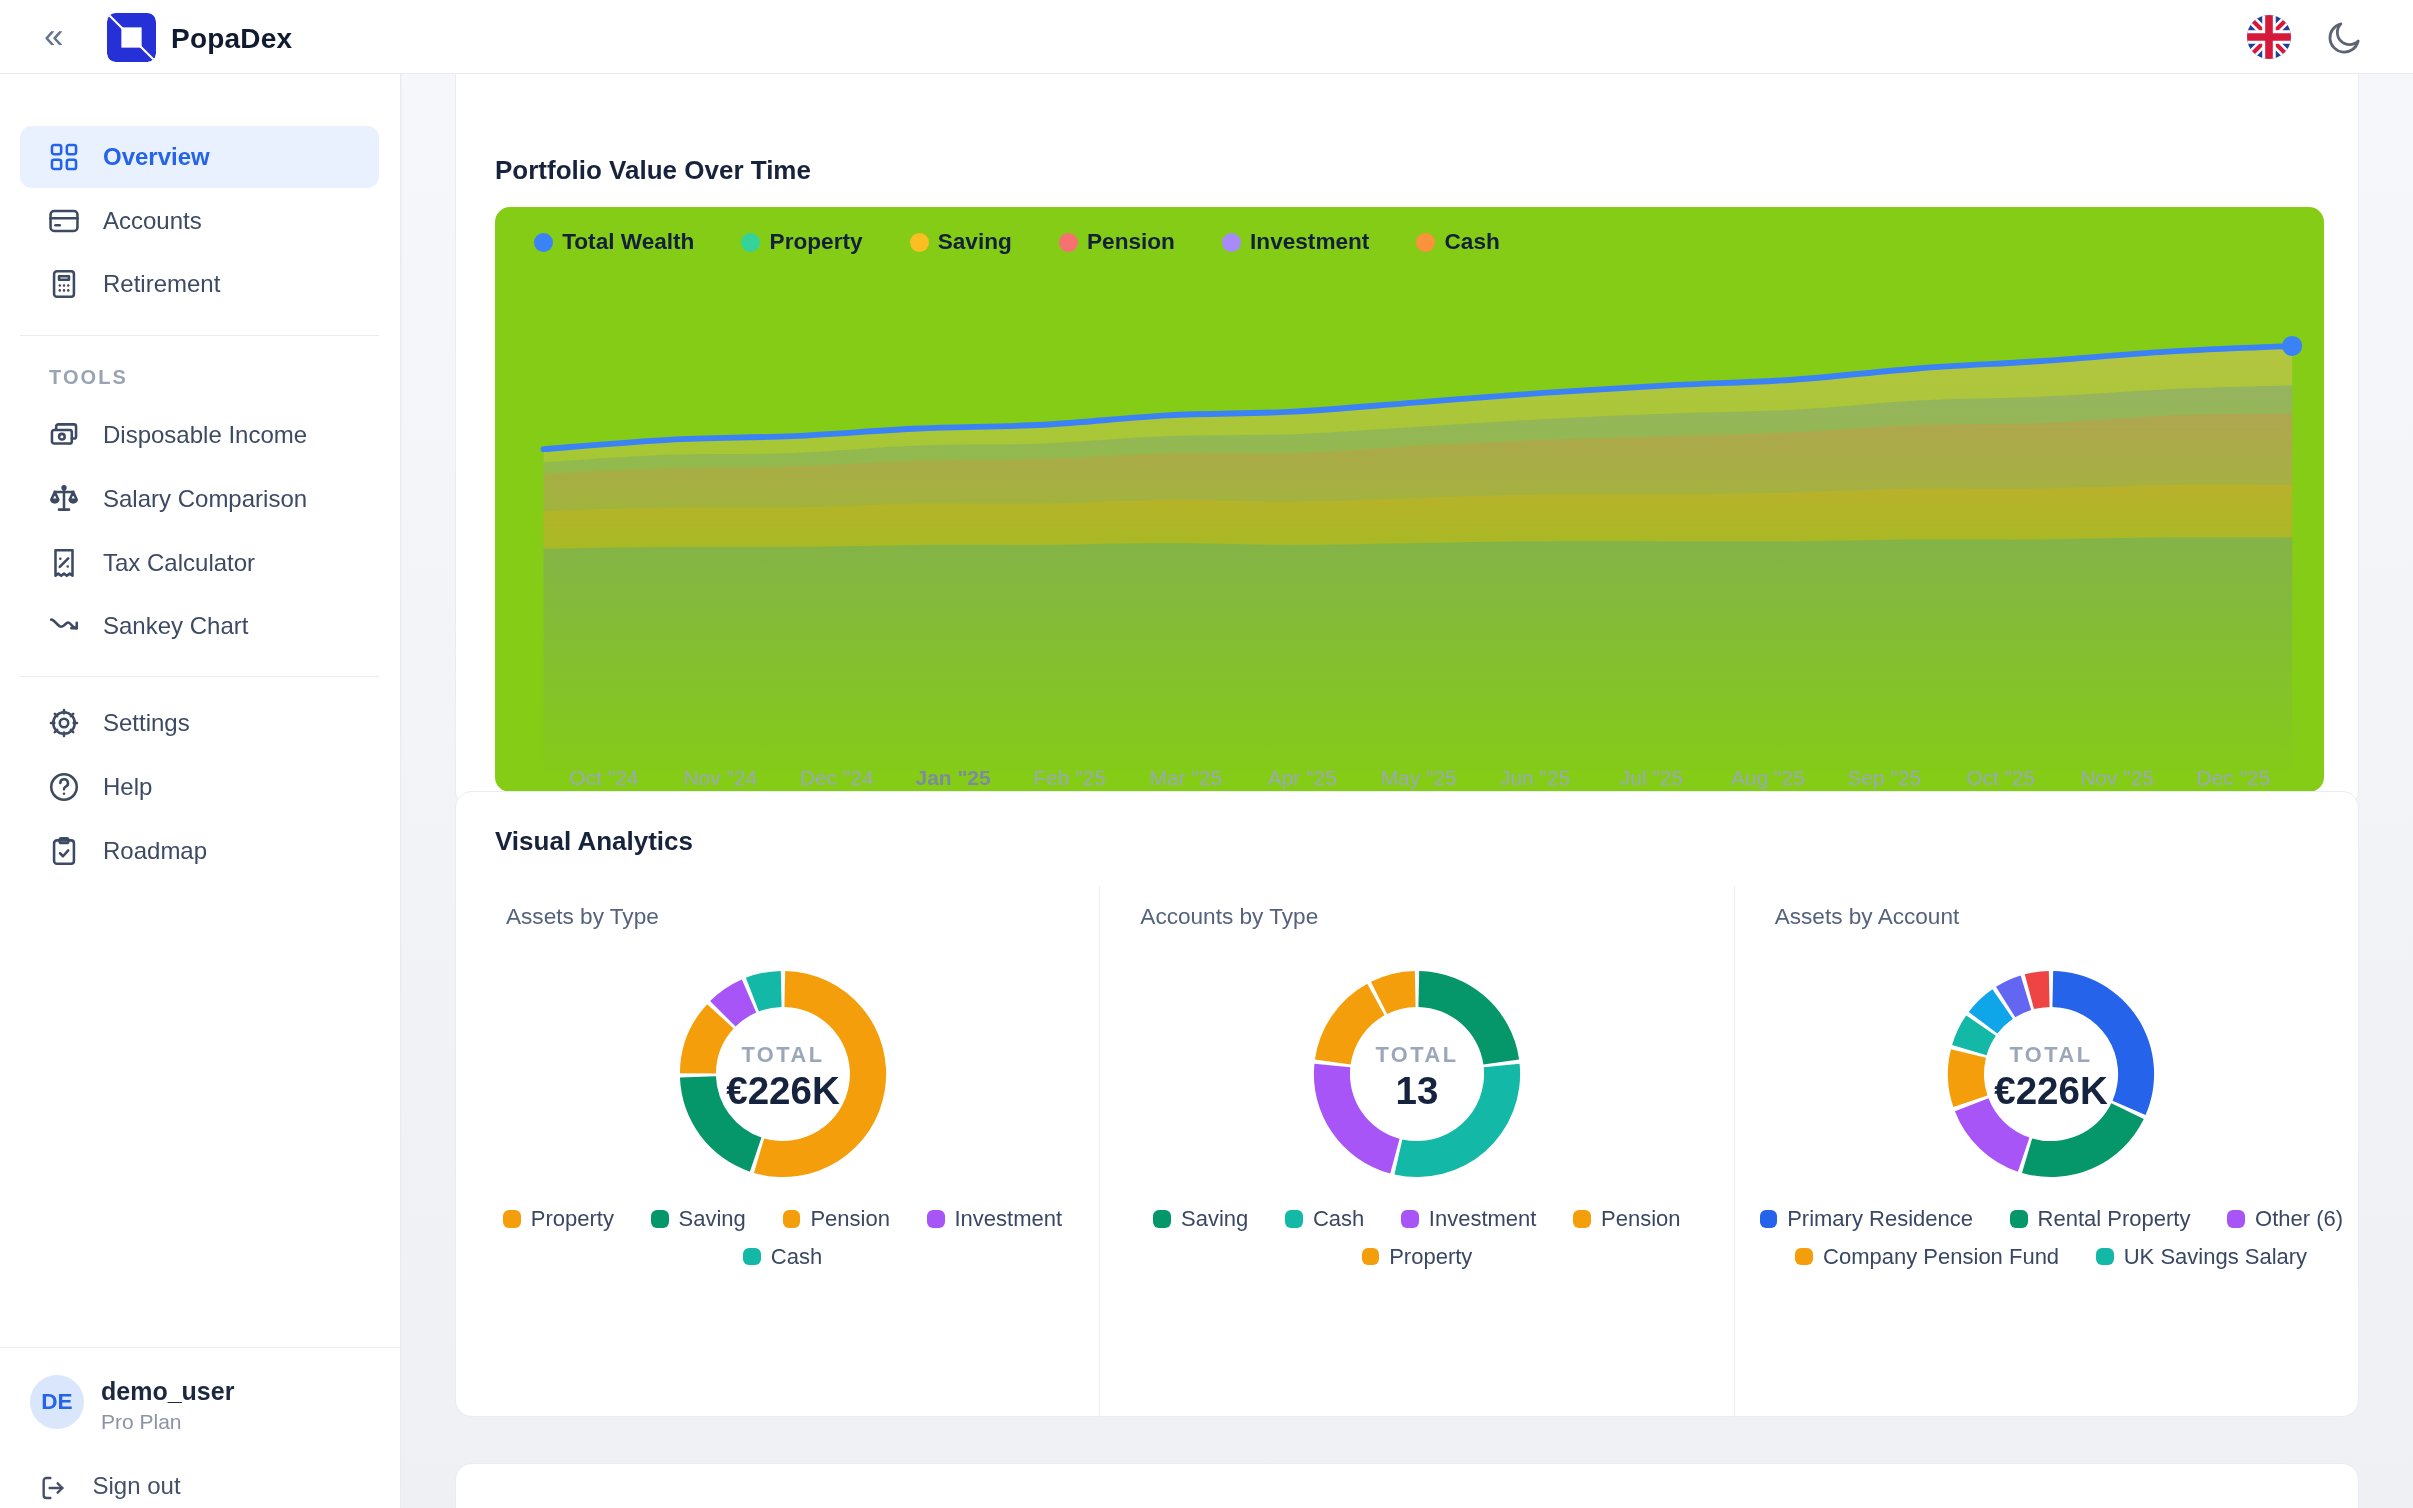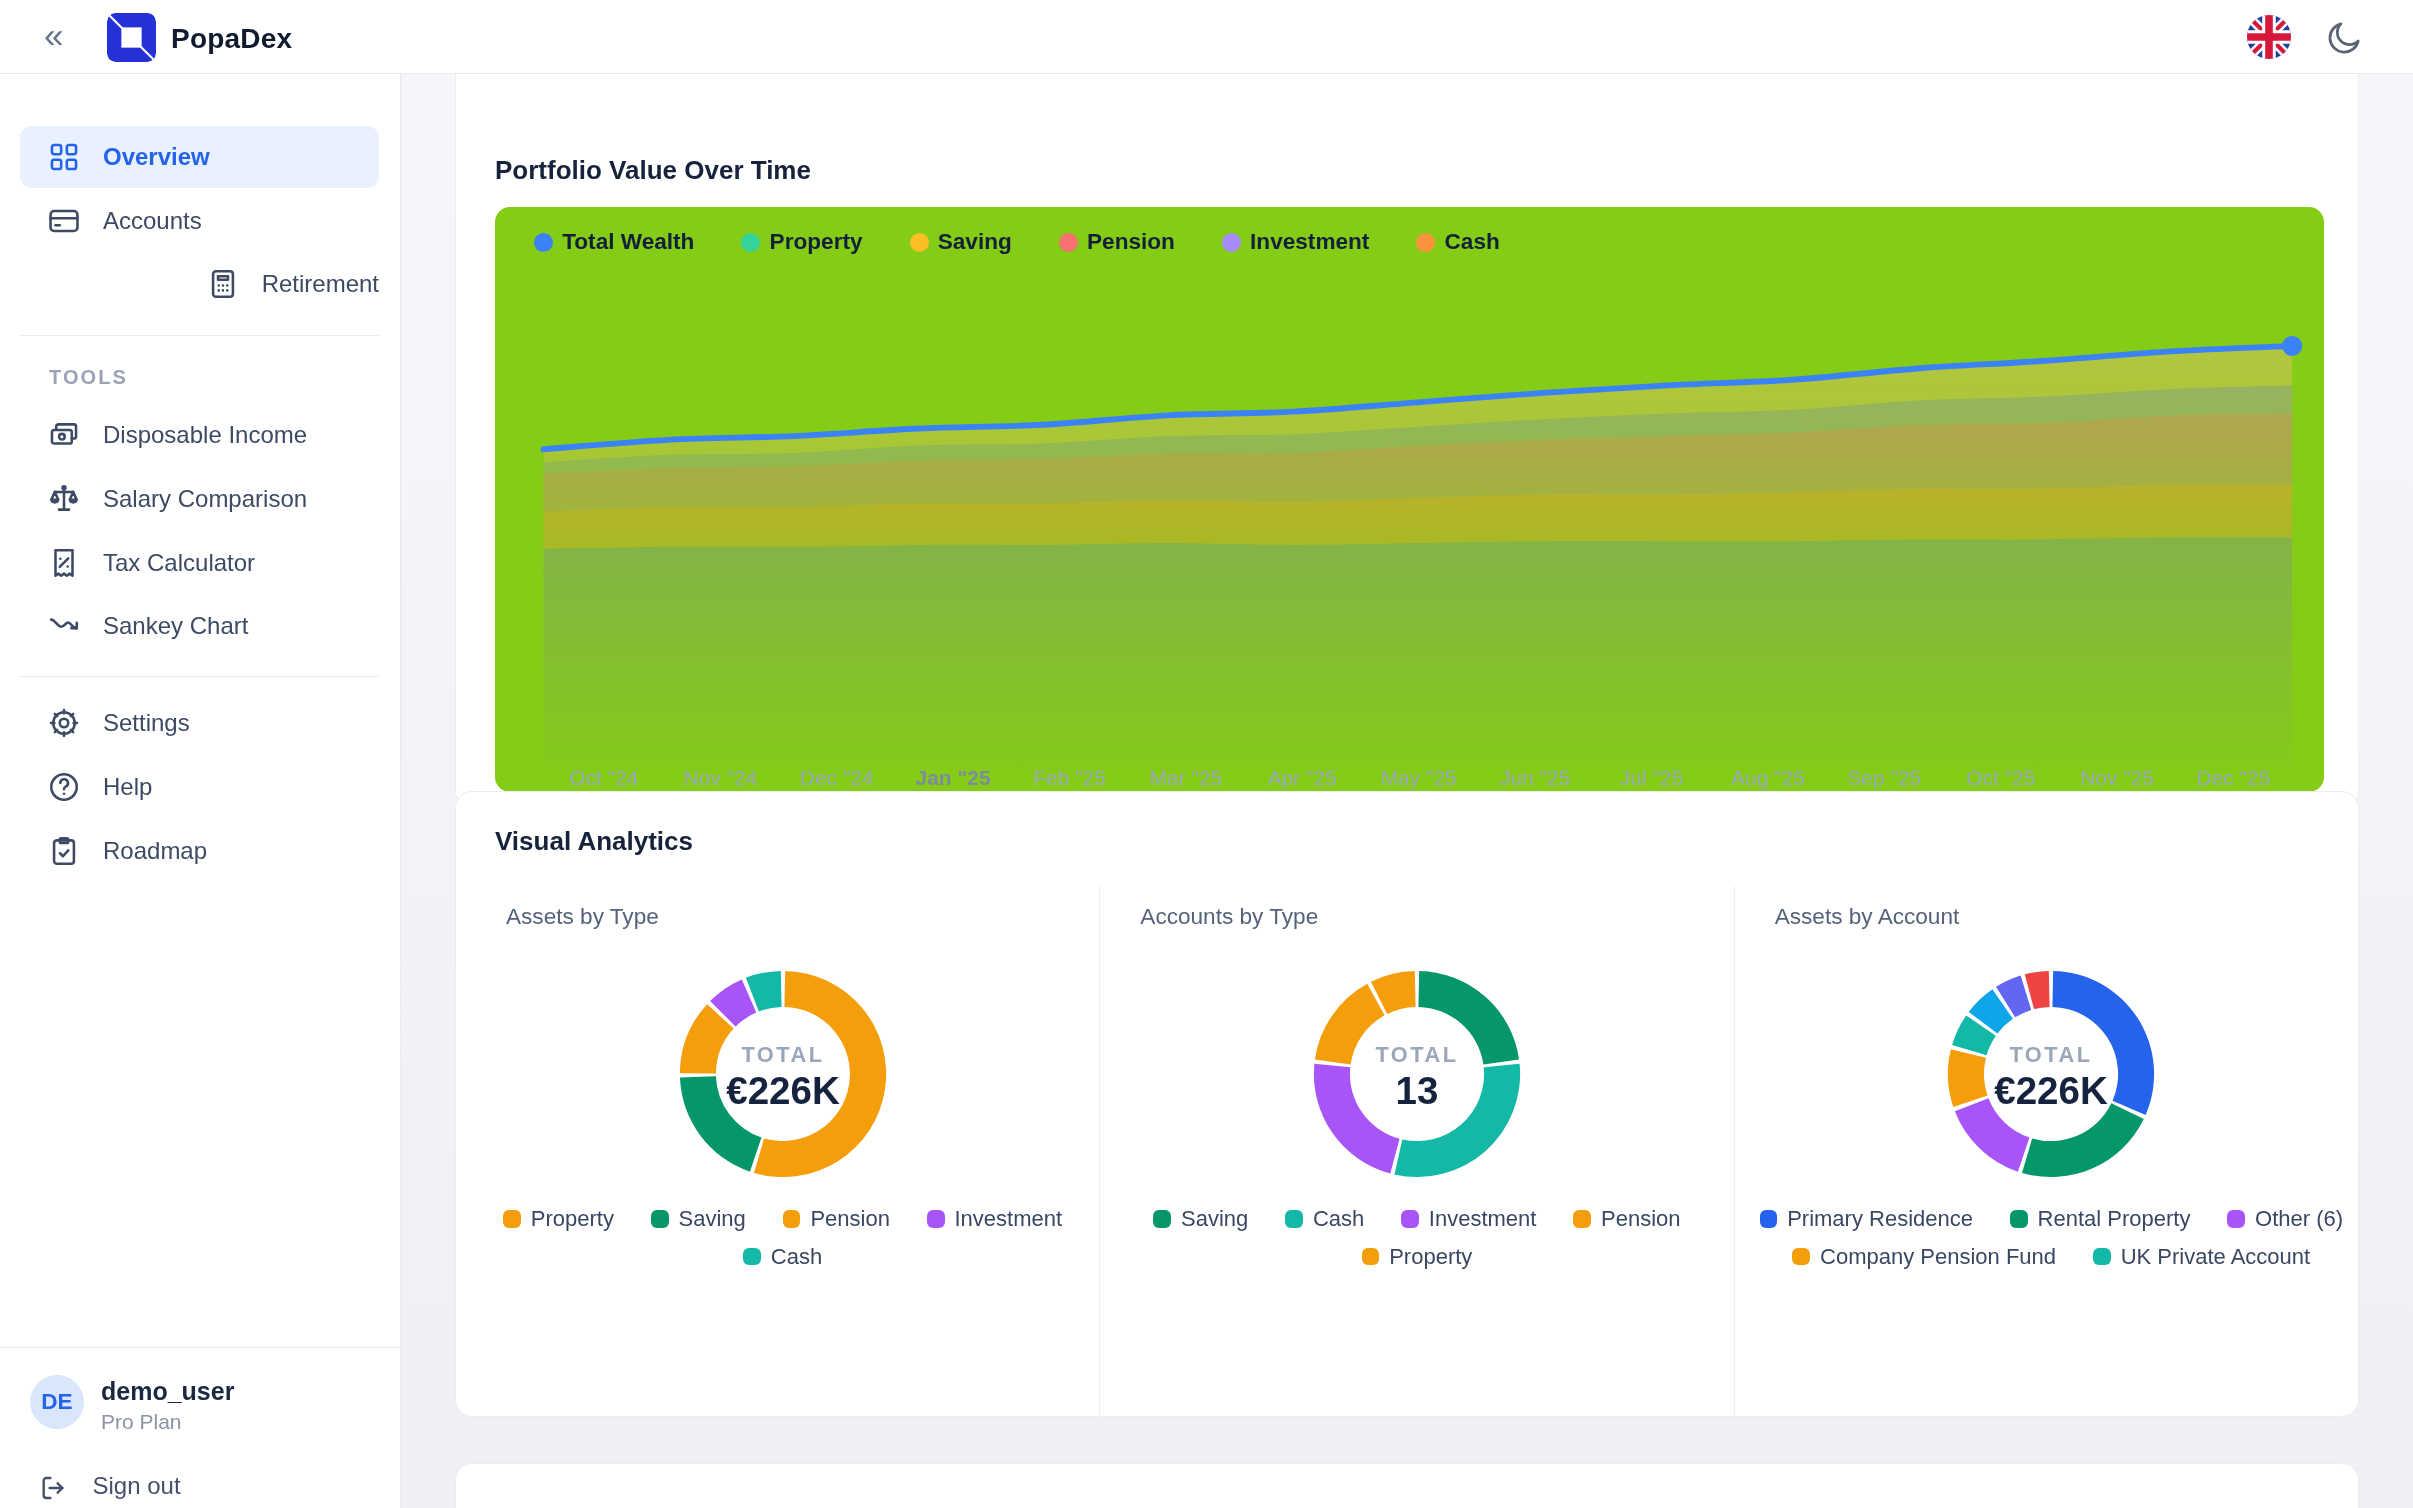--- a/index.html
+++ b/index.html
@@ -125,21 +125,21 @@
         <div class="nav-item" style="top: 116px;">
           <span style="display:inline-flex;width:34px;height:34px;">
             <svg fill="none" stroke="currentColor" stroke-width="1.8" stroke-linecap="round" stroke-linejoin="round" viewBox="0 0 24 24">
               <rect x="2.5" y="5" width="19" height="14" rx="2.5"></rect>
               <path d="M2.5 10h19"></path>
               <path d="M6 15h3"></path>
             </svg>
           </span>
           <span>Accounts</span>
         </div>
-        <div class="nav-item" style="top: 179px; justify-content: flex-end;">
+        <div class="nav-item" style="top: 179px;">
           <span style="display:inline-flex;width:34px;height:34px;">
             <svg fill="none" stroke="currentColor" stroke-width="1.8" stroke-linecap="round" stroke-linejoin="round" viewBox="0 0 24 24">
               <rect x="5" y="3" width="14" height="18" rx="2"></rect>
               <path d="M8.5 6.5h7v2.5h-7z"></path>
               <path d="M9 13h.01M12 13h.01M15 13h.01M9 16.5h.01M12 16.5h.01M15 16.5h.01"></path>
             </svg>
           </span>
           <span>Retirement</span>
         </div>
       </div>
@@ -426,21 +426,21 @@
                   <span class="dl-label">Other (6)</span>
                 </div>
               </div>
               <div class="dl-row">
                 <div class="dl-item">
                   <span class="dl-swatch" style="background:#f59e0b"></span>
                   <span class="dl-label">Company Pension Fund</span>
                 </div>
                 <div class="dl-item">
                   <span class="dl-swatch" style="background:#14b8a6"></span>
-                  <span class="dl-label">UK Private Account</span>
+                  <span class="dl-label">UK Savings Salary</span>
                 </div>
               </div>
             </div>
         </div>
       </div>
     </div>
 
     <div class="card hb-card">
       
       

